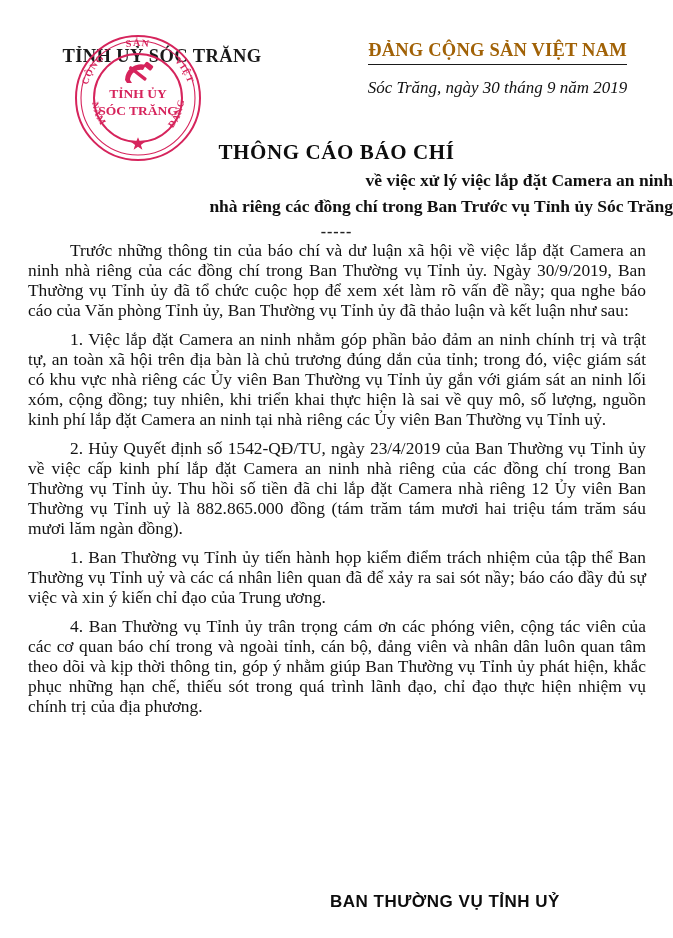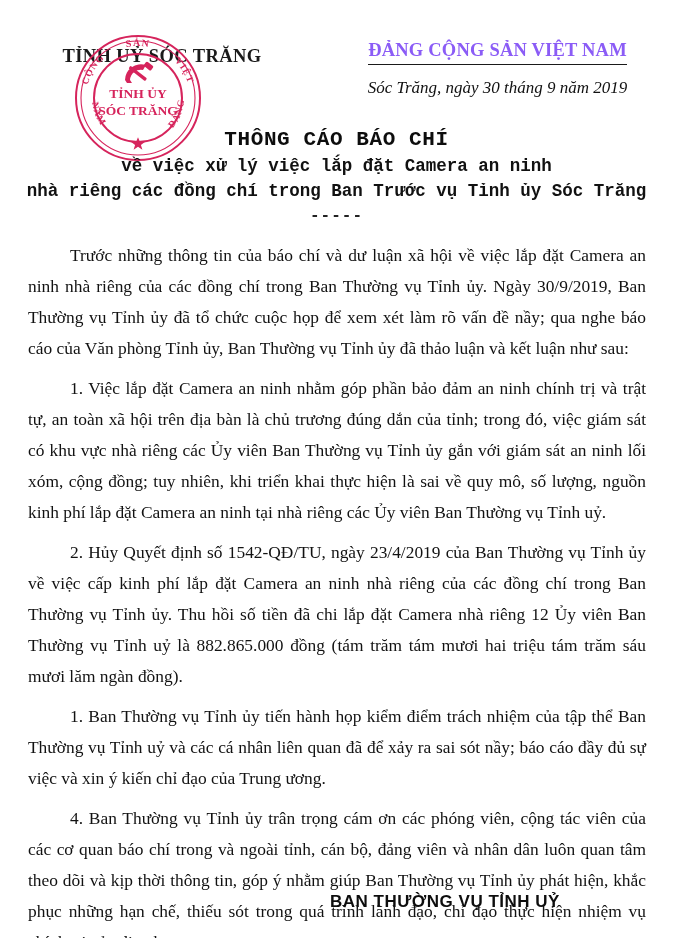--- a/index.html
+++ b/index.html
@@ -49,21 +49,21 @@
     left: 330px;
     top: 0px;
     width: 335px;
     text-align: center;
   }
   .party-name {
     font-size: 18.5px;
     font-weight: bold;
     letter-spacing: 0.2px;
     white-space: nowrap;
-    color: #8b5cf6;
+    color: #a16207;
     display: inline-block;
     padding-bottom: 3px;
     border-bottom: 1.6px solid #1a1a1a;
   }
   .date-line {
     margin-top: 13px;
     font-size: 17px;
     font-style: italic;
     white-space: nowrap;
     color: #111111;
@@ -77,56 +77,56 @@
     top: 22px;
     width: 152px;
     height: 152px;
     pointer-events: none;
   }
   .seal svg { display: block; width: 152px; height: 152px; }
 
   
   .title-block {
     position: absolute;
-    top: 128px;
+    top: 140px;
     left: 0;
     width: 673px;
     text-align: center;
-    font-family: Liberation Mono, monospace;
   }
   .doc-title {
     font-size: 21px;
     font-weight: bold;
     letter-spacing: 0.6px;
     color: #0d0d0d;
   }
   .doc-subtitle {
     font-size: 17.5px;
     font-weight: bold;
     margin-top: 5px;
     color: #111111;
+    text-align: right;
   }
   .title-sep {
     margin-top: 6px;
     font-size: 16px;
     font-weight: bold;
     letter-spacing: 1px;
     color: #222222;
   }
 
   
   .body-text {
     position: absolute;
     top: 240px;
     left: 28px;
     width: 618px;
   }
   .para {
     font-size: 17.4px;
-    line-height: 31px;
+    line-height: 20px;
     text-align: justify;
     text-justify: inter-word;
     text-indent: 42px;
     margin: 0 0 9px 0;
     color: #121212;
     hyphens: none;
   }
   .para:last-child { margin-bottom: 0; }
 
   

